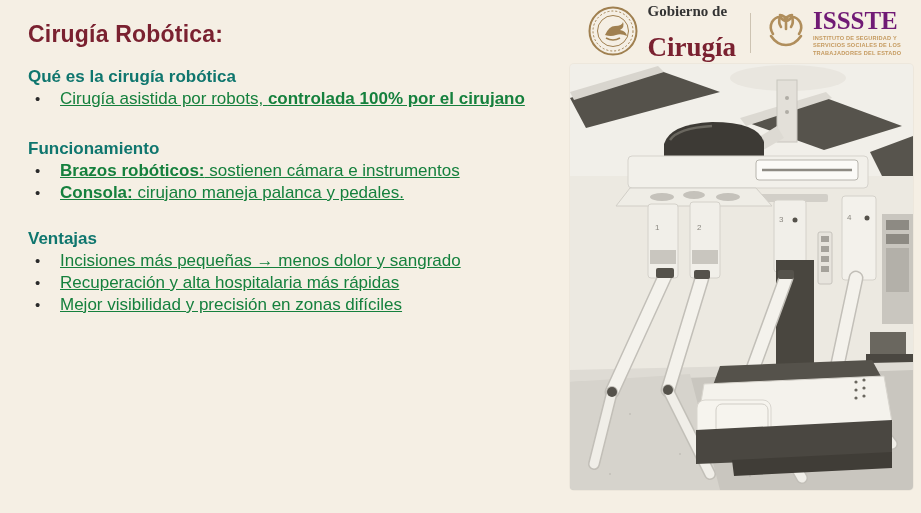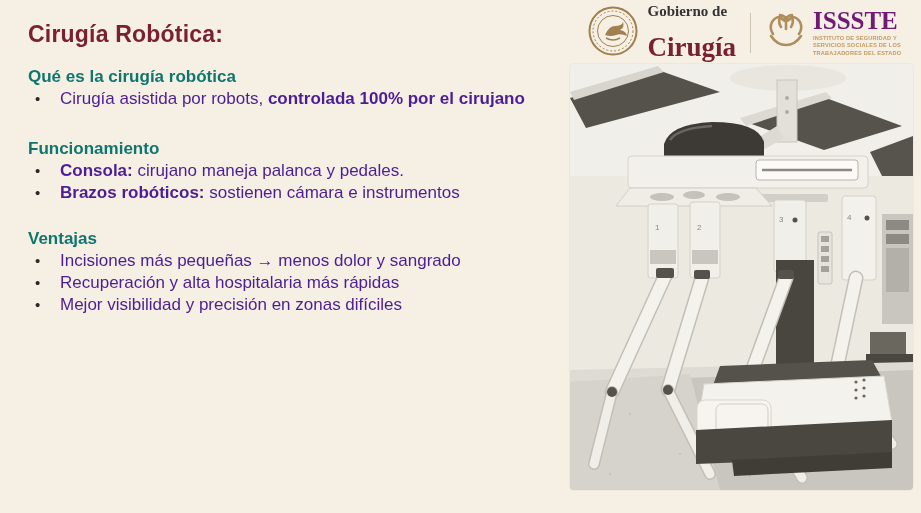--- a/index.html
+++ b/index.html
@@ -50,21 +50,21 @@
     position:absolute;left:28px;top:66px;width:522px;color:#1f1f1f;
   }
   .section-heading{
     font-size:17px;font-weight:700;color:#0f766e;line-height:22px;margin:0;
   }
   ul.bullets{
     list-style:none;margin:0;padding:0;
   }
   ul.bullets li{
     position:relative;padding-left:32px;
-    font-size:17px;line-height:22px;color:#4c1d95;
+    font-size:17px;line-height:22px;color:#15803d;text-decoration:underline;
   }
   ul.bullets li::before{
     content:"\2022";
     position:absolute;left:7px;top:0;
     font-size:15px;color:#2a2a2a;
   }
   .b{font-weight:700;}
   .sec1-bullets{margin-top:24px;}
   .sec1-bullets li{width:470px;text-align:justify;}
   .sec2-heading{margin-top:28px;}
@@ -125,22 +125,22 @@
 
   <div class="content">
 
     <h2 class="section-heading">Qué es la cirugía robótica</h2>
     <ul class="bullets sec1-bullets">
       <li><span>Cirugía asistida por robots, </span><span class="b">controlada 100% por el cirujano</span></li>
     </ul>
 
     <h2 class="section-heading sec2-heading">Funcionamiento</h2>
     <ul class="bullets sec2-bullets">
+      <li><span class="b">Brazos robóticos:</span><span> sostienen cámara e instrumentos</span></li>
       <li><span class="b">Consola:</span><span> cirujano maneja palanca y pedales.</span></li>
-      <li><span class="b">Brazos robóticos:</span><span> sostienen cámara e instrumentos</span></li>
     </ul>
 
     <h2 class="section-heading sec3-heading">Ventajas</h2>
     <ul class="bullets sec3-bullets">
       <li><span>Incisiones más pequeñas → menos dolor y sangrado</span></li>
       <li><span>Recuperación y alta hospitalaria más rápidas</span></li>
       <li><span>Mejor visibilidad y precisión en zonas difíciles</span></li>
     </ul>
 
   </div>

